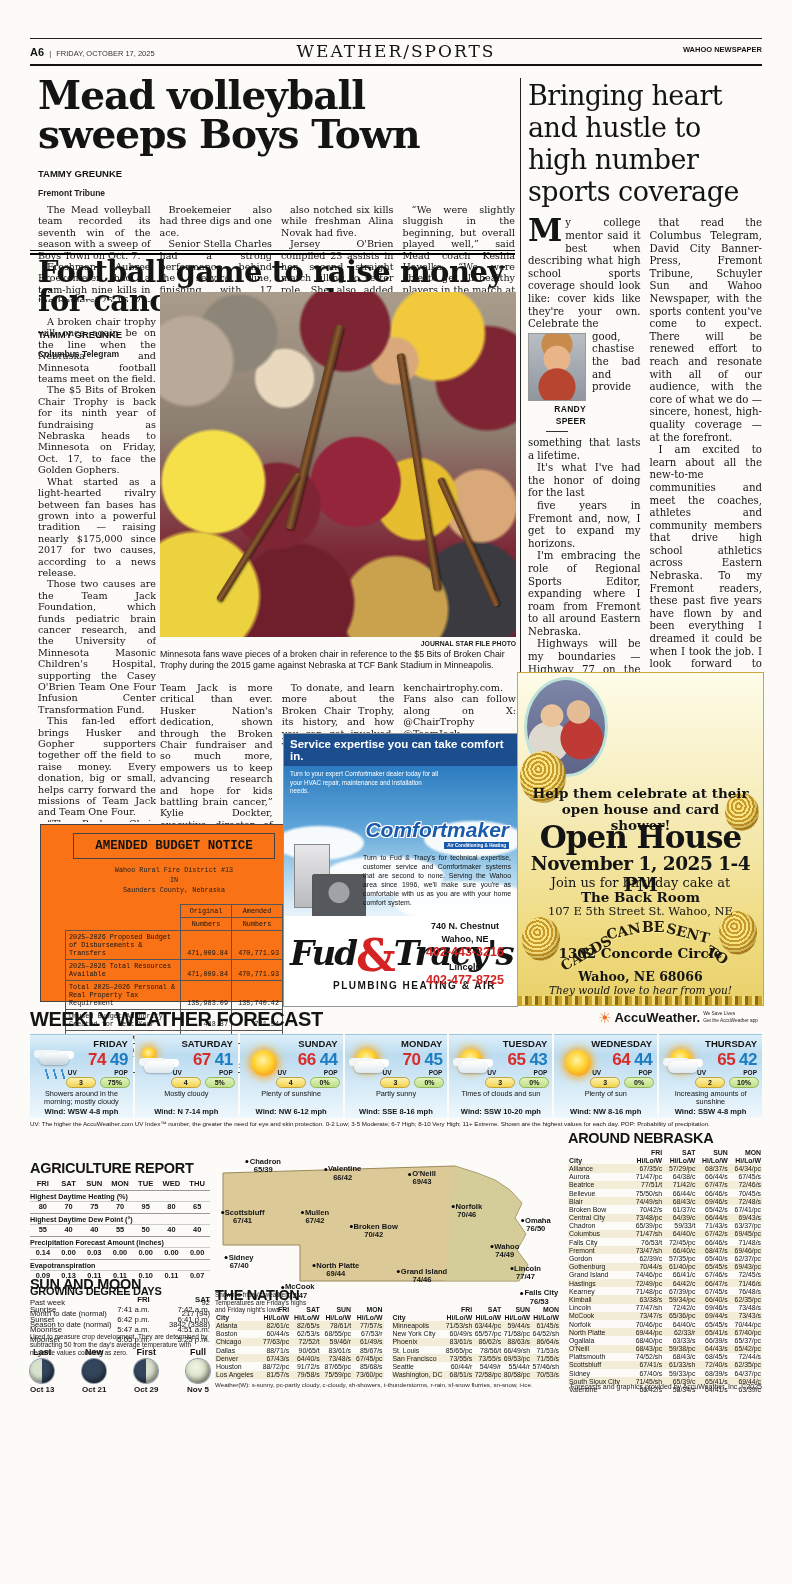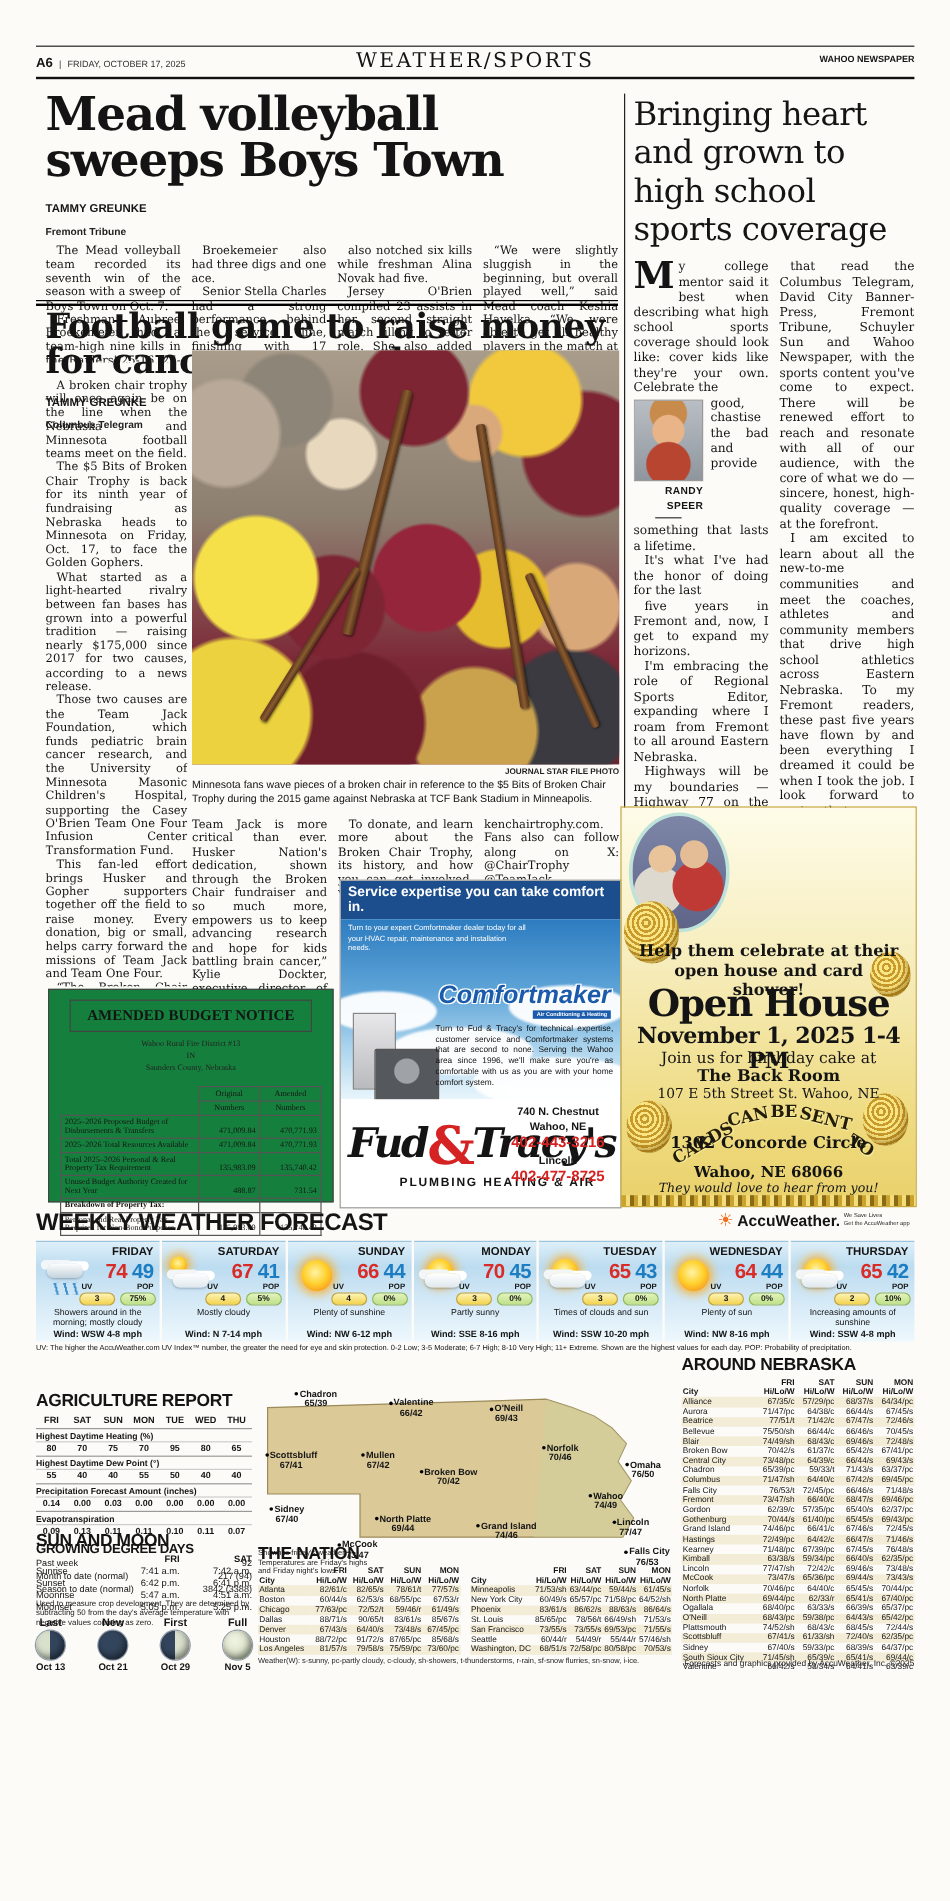--- a/index.html
+++ b/index.html
@@ -52,21 +52,21 @@
   .pphoto{float:left;width:58px;margin:2px 6px 2px 0;}
   .pimg{width:56px;height:66px;border:1px solid #999;background:
     radial-gradient(circle at 50% 80%, #b8452f 0 30%, transparent 32%),
     radial-gradient(circle at 50% 38%, #e9b488 0 26%, transparent 28%),
     radial-gradient(circle at 50% 16%, #c98b4b 0 24%, transparent 26%),
     linear-gradient(180deg,#b9bec4,#8f969e);}
   .pname{font-family:"Liberation Sans",sans-serif;font-weight:bold;font-size:8.5px;text-align:right;margin-top:2px;letter-spacing:.3px;}
   .pname-rule{width:22px;border-top:1px solid #333;margin:3px auto;}
   .dropcap{float:left;font-size:31px;line-height:26px;font-weight:bold;padding-right:3px;}
   
-  .budget{border:1.5px solid #444;background:#15803d;padding:6px 9px;font-family:Liberation Serif, serif;}
+  .budget{border:1.5px solid #444;background:#f97316;padding:6px 24px;font-family:Liberation Mono, monospace;}
   .btitle{border:1px solid #444;text-align:center;font-weight:bold;font-size:12.5px;padding:5px 0;margin:2px 8px 6px;}
   .bsub{text-align:center;font-size:6.8px;line-height:1.5;color:#222;}
   .btable{border-collapse:collapse;width:100%;margin-top:8px;font-size:6.8px;}
   .btable td{border:1px solid #555;padding:2px 3px;vertical-align:bottom;}
   .btable td.nob{border:none;}
   .btable .ch{text-align:center;width:44px;}
   .btable .bn{text-align:right;width:44px;}
   .btable tr[data-bold="true"] td{font-weight:bold;}
   
   .cad{border:1px solid #999;background:#fff;overflow:hidden;}
@@ -327,21 +327,21 @@
         <div class="ph">402-443-3216</div>
         <div class="a">Lincoln</div>
         <div class="ph">402-477-8725</div>
       </div>
     </div>
   </div>
 
   <div class="vrule" style="left:520px;top:78px;height:927px;"></div>
 
   <div class="abs" style="left:528px;top:80px;width:234px;">
-    <div class="hl3">Bringing heart and grown to high school sports coverage</div>
+    <div class="hl3">Bringing heart and hustle to high number sports coverage</div>
     <div class="cols" style="margin-top:10px;font-size:10.2px;line-height:12.6px;height:486px;overflow:hidden;">
       <div style="text-align:justify;">
         <p style="margin:0;"><span class="dropcap">M</span><span>y college mentor said it best when describing what high school sports coverage should look like: cover kids like they're your own. Celebrate the</span></p>
         <div style="overflow:hidden;">
           <div class="pphoto">
             <div class="pimg"></div>
             <div class="pname">RANDY SPEER</div>
             <div class="pname-rule"></div>
           </div>
           <p style="margin:0;">good, chastise the bad and provide something that lasts a lifetime.</p>

